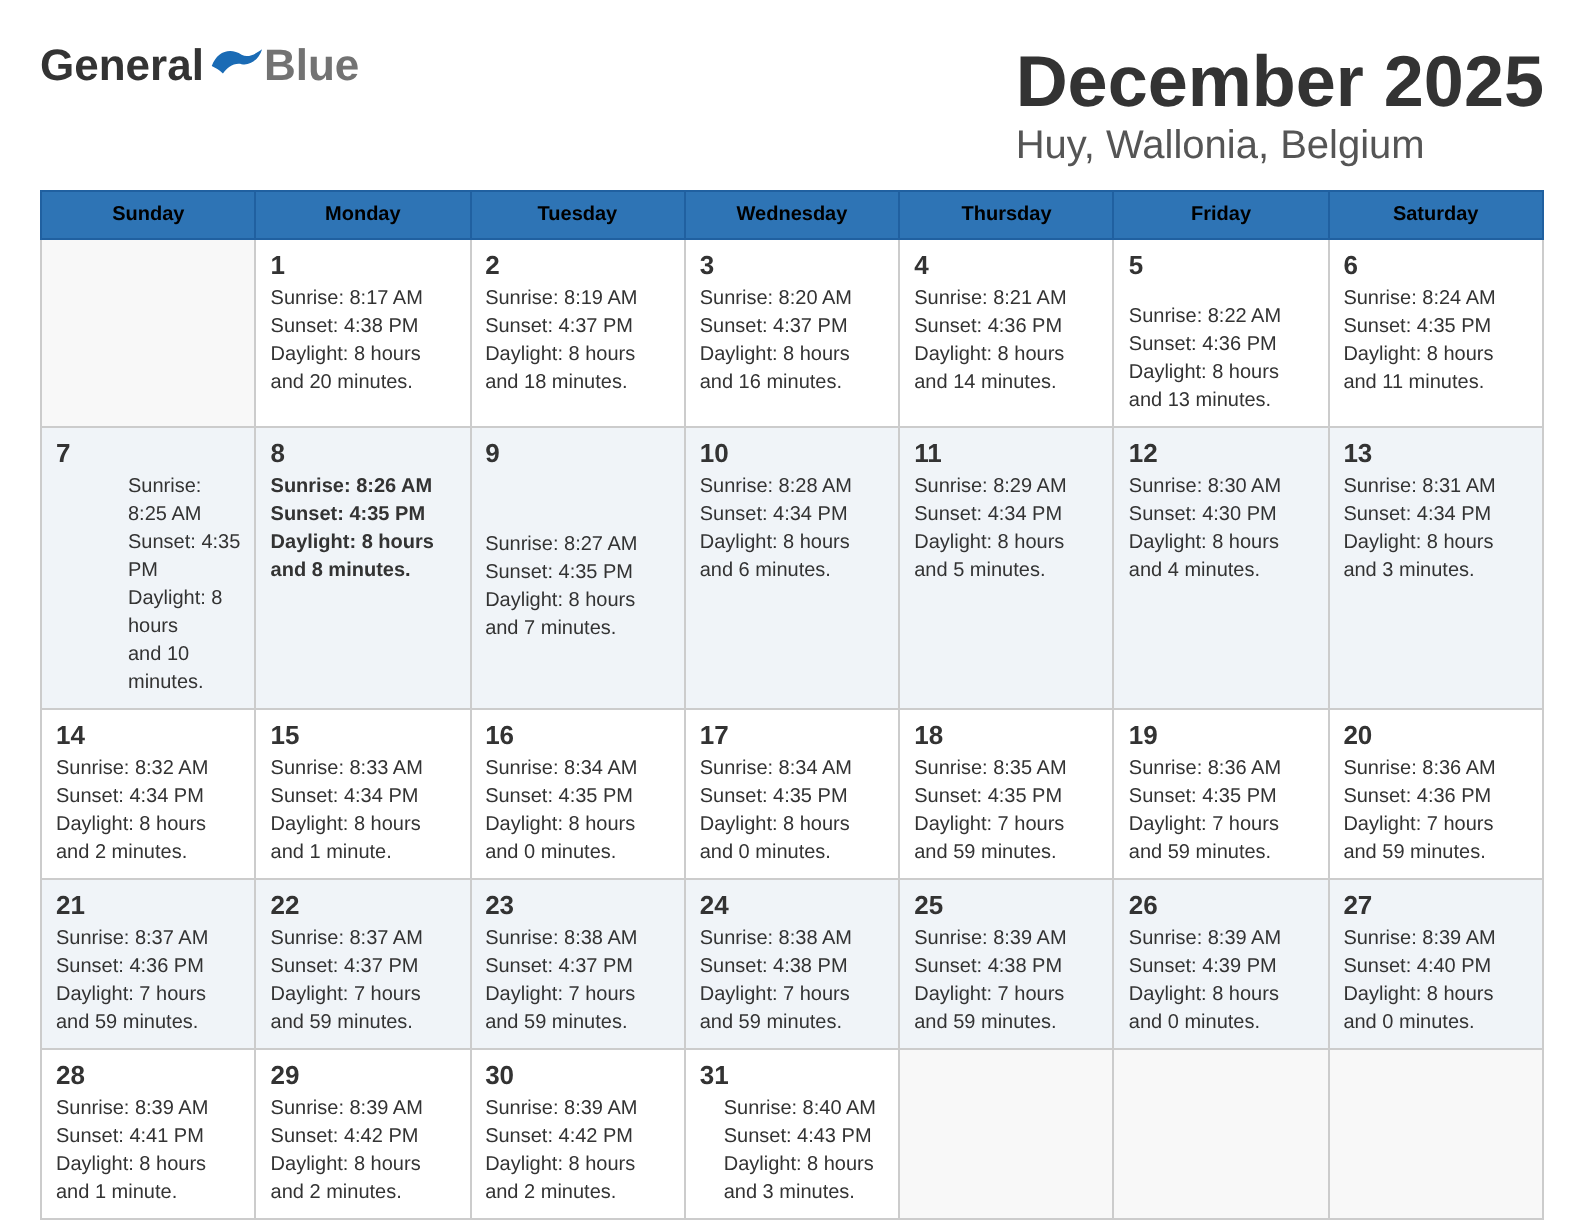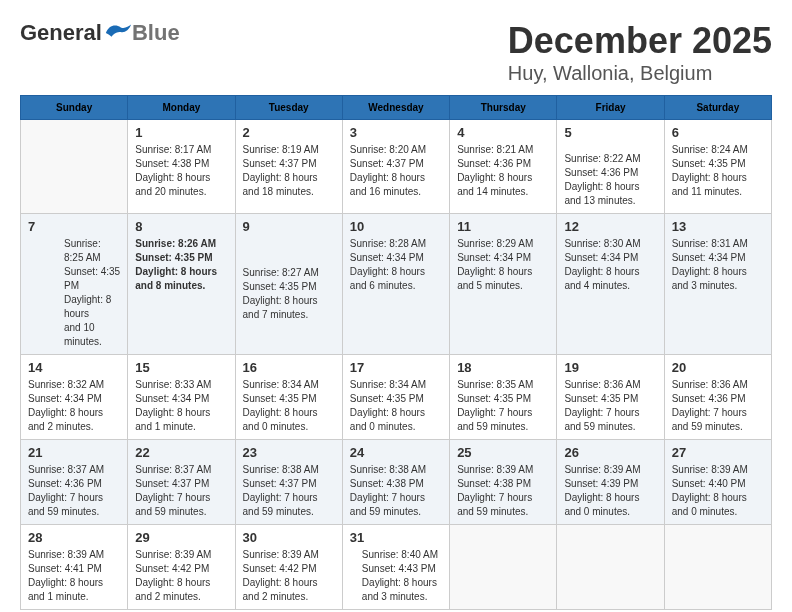--- a/index.html
+++ b/index.html
@@ -197,21 +197,21 @@
         <td>
           <span class="day-number">11</span>
           <div class="cell-content" style="white-space: pre-line;">Sunrise: 8:29 AM
 Sunset: 4:34 PM
 Daylight: 8 hours
 and 5 minutes.</div>
         </td>
         <td>
           <span class="day-number">12</span>
           <div class="cell-content" style="white-space: pre-line;">Sunrise: 8:30 AM
-Sunset: 4:34 PM
+Sunset: 4:30 PM
 Daylight: 8 hours
 and 4 minutes.</div>
         </td>
         <td>
           <span class="day-number">13</span>
           <div class="cell-content" style="white-space: pre-line;">Sunrise: 8:31 AM
 Sunset: 4:34 PM
 Daylight: 8 hours
 and 3 minutes.</div>
         </td>

